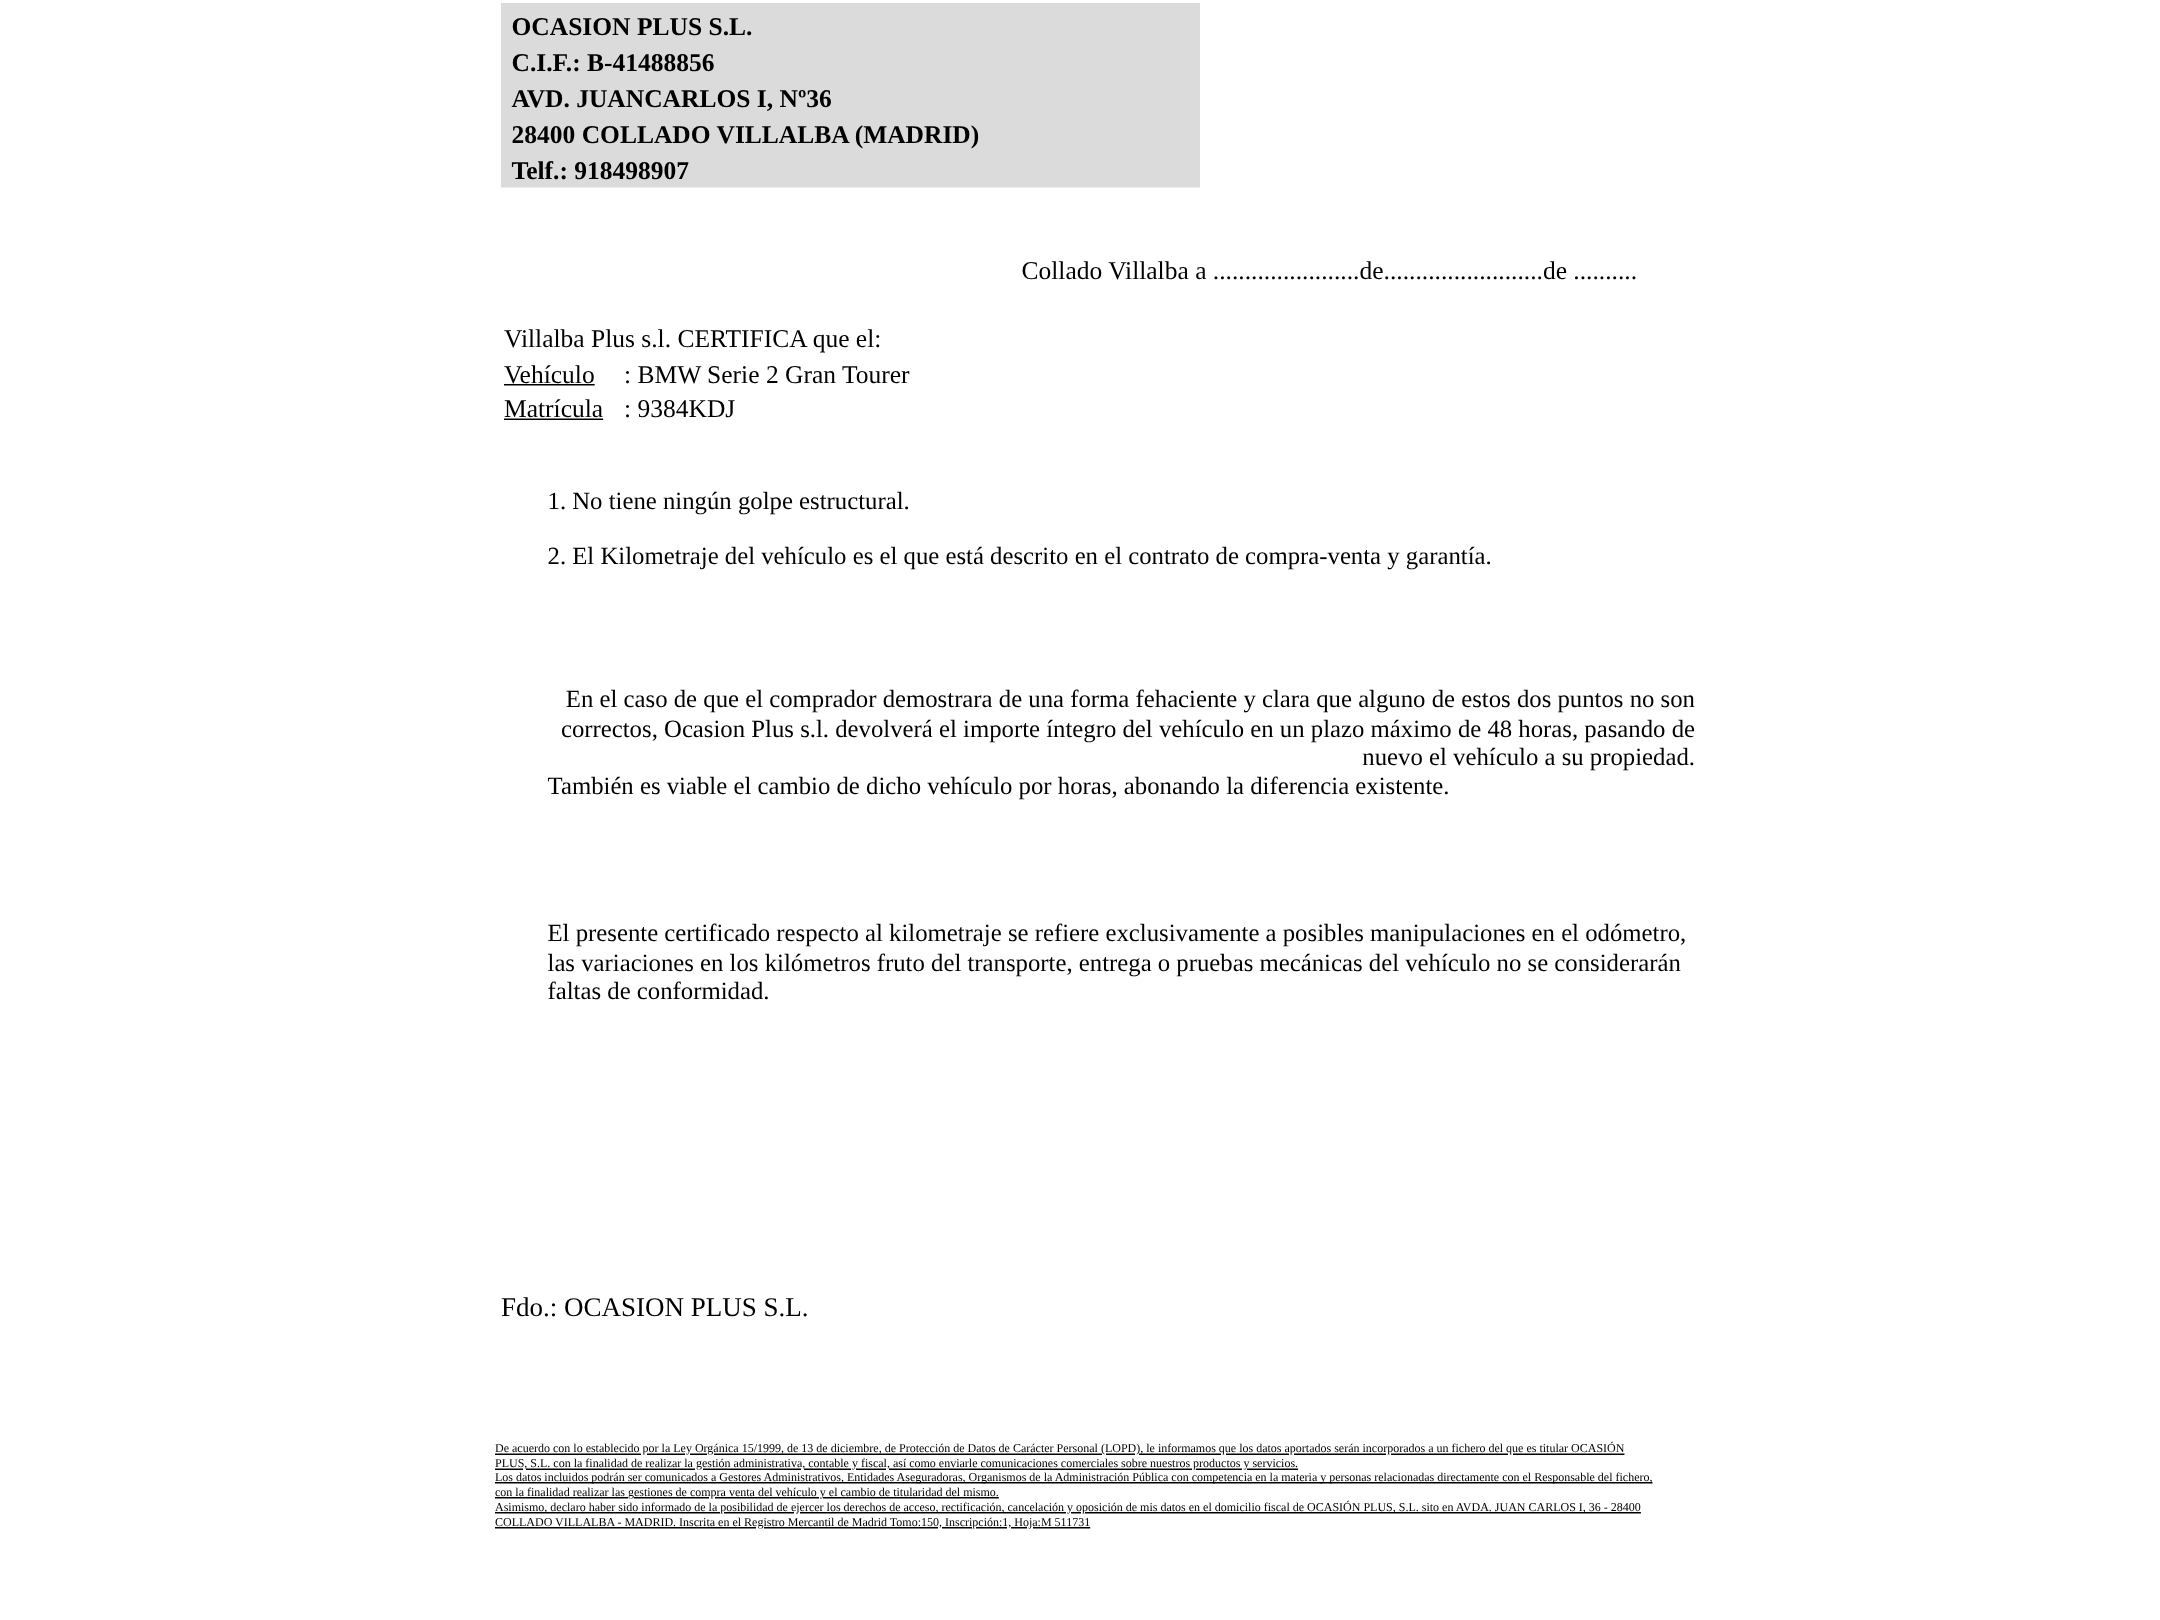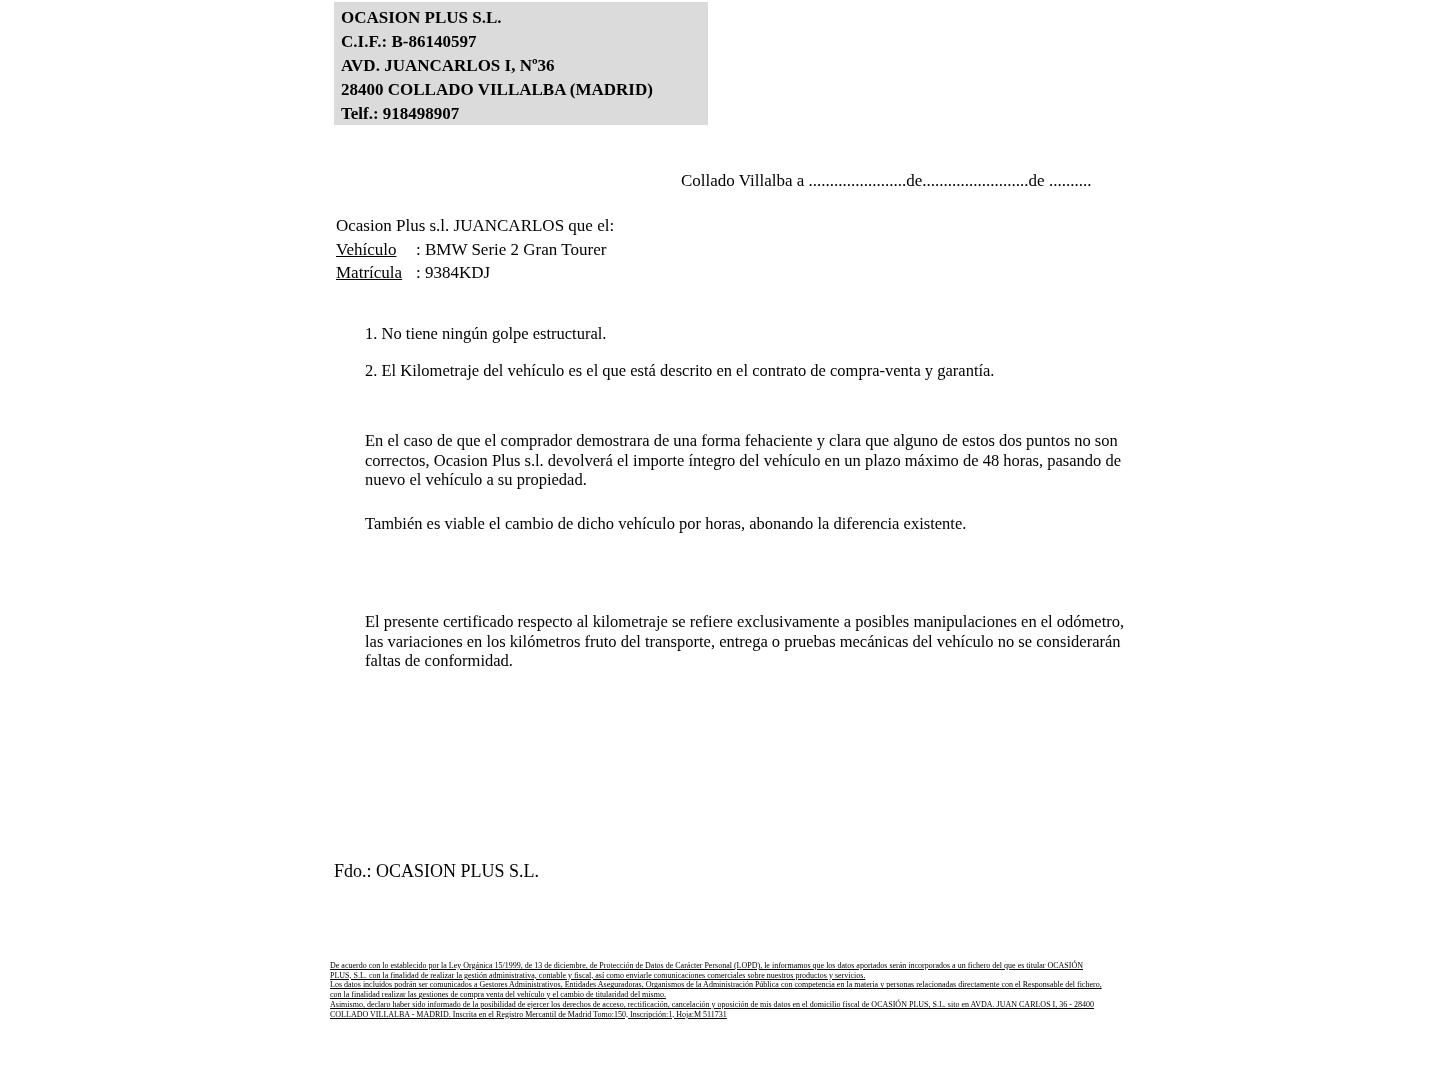--- a/index.html
+++ b/index.html
@@ -13,21 +13,21 @@
     position: relative;
     width: 1440px;
     height: 1080px;
     background: #ffffff;
     overflow: hidden;
   }
   .header-box {
     position: absolute;
     left: 334px;
     top: 2px;
-    width: 374px;
+    width: 466px;
     height: 123px;
     background: #dbdbdb;
     padding: 4px 7px;
   }
   .header-box .hline {
     font-weight: bold;
     font-size: 17px;
     line-height: 24px;
     white-space: nowrap;
   }
@@ -54,21 +54,21 @@
   .body-text {
     position: absolute;
     left: 334px;
     width: 765px;
     font-size: 16.5px;
     line-height: 19.6px;
     margin-left: 31px;
   }
   .pt-1 { top: 324px; }
   .pt-2 { top: 361px; }
-  .para-1 { top: 431px; }
+  .para-1 { top: 456px; text-align: right; }
   .para-2 { top: 514px; }
   .para-3 { top: 555px; }
   .para-4 { top: 612px; }
   .signature {
     position: absolute;
     left: 334px;
     top: 861px;
     font-size: 18px;
   }
   .footer {
@@ -81,30 +81,30 @@
     text-decoration: underline;
   }
 </style>
 </head>
 <body>
 
 <div class="page">
 
   <div class="header-box">
     <div class="hline">OCASION PLUS S.L.</div>
-    <div class="hline">C.I.F.: B-86140597</div>
+    <div class="hline">C.I.F.: B-41488856</div>
     <div class="hline">AVD. JUANCARLOS I, Nº36</div>
     <div class="hline">28400 COLLADO VILLALBA (MADRID)</div>
     <div class="hline">Telf.: 918498907</div>
   </div>
 
   <div class="date-line">Collado Villalba a .......................de.........................de ..........</div>
 
   <div class="certify">
-    <div>Ocasion Plus s.l. JUANCARLOS que el:</div>
+    <div>Villalba Plus s.l. CERTIFICA que el:</div>
     <div class="field-row">
       <span class="field-label"><span class="u">Vehículo</span></span><span>: BMW Serie 2 Gran Tourer</span>
     </div>
     <div class="field-row">
       <span class="field-label"><span class="u">Matrícula</span></span><span>: 9384KDJ</span>
     </div>
   </div>
 
   <div class="body-text pt-1">1. No tiene ningún golpe estructural.</div>
   <div class="body-text pt-2">2. El Kilometraje del vehículo es el que está descrito en el contrato de compra-venta y garantía.</div>

